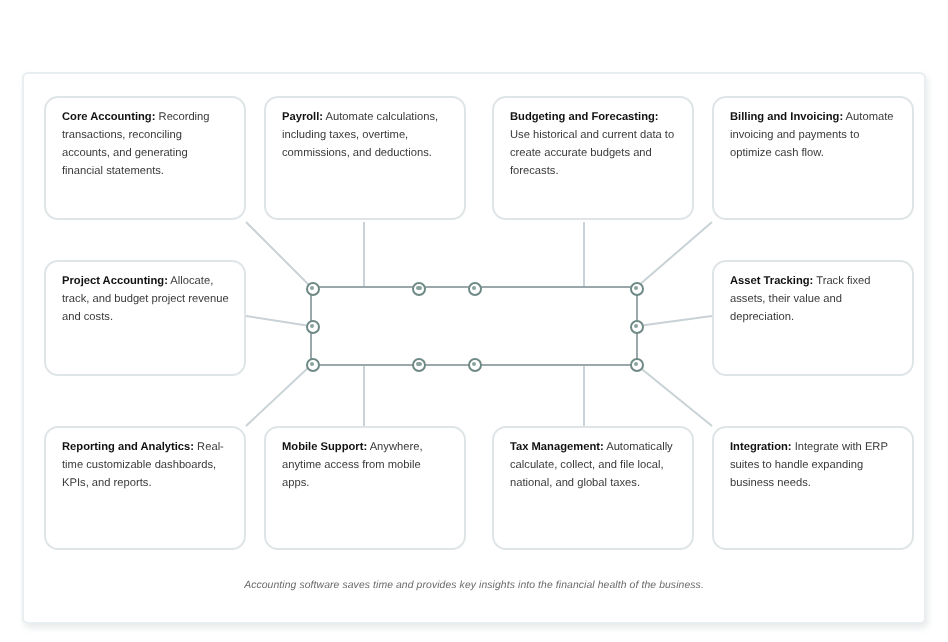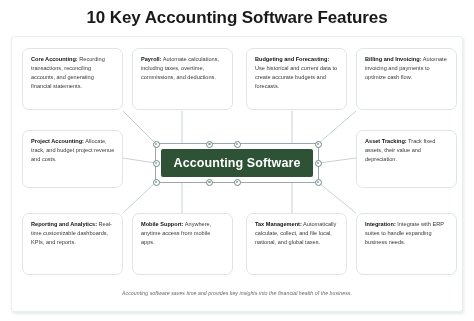--- a/index.html
+++ b/index.html
@@ -160,21 +160,20 @@
     font-style: italic;
     color: #6a6a6a;
     letter-spacing: 0.05px;
   }
 </style>
 </head>
 <body>
 
 <div id="stage">
 
-  <div id="diagram-title">10 Key Accounting Software Features</div>
 
   <div id="diagram-canvas"></div>
 
   <svg id="connectors" viewBox="0 0 474 321" xmlns="http://www.w3.org/2000/svg">
     <g stroke="#c9d2d6" stroke-width="1" fill="none">
 
       <path d="M155 143 L123 111"></path>
       <path d="M182 143 L182 111"></path>
 
       <path d="M292 143 L292 111"></path>
@@ -224,23 +223,20 @@
   </div>
 
   <div class="feature-card" id="card-tax">
     <span class="card-term">Tax Management:</span><span class="card-desc"> Automatically calculate, collect, and file local, national, and global taxes.</span>
   </div>
 
   <div class="feature-card" id="card-integration">
     <span class="card-term">Integration:</span><span class="card-desc"> Integrate with ERP suites to handle expanding business needs.</span>
   </div>
 
-  <div id="center-node">
-    <span class="center-label">Accounting Software</span>
-  </div>
 
   <div id="selection-frame">
     <div class="handle" style="left:0;   top:0;"></div>
     <div class="handle" style="left:50%; top:0;"></div>
     <div class="handle" style="left:100%;top:0;"></div>
     <div class="handle" style="left:0;   top:50%;"></div>
     <div class="handle" style="left:100%;top:50%;"></div>
     <div class="handle" style="left:0;   top:100%;"></div>
     <div class="handle" style="left:50%; top:100%;"></div>
     <div class="handle" style="left:100%;top:100%;"></div>

